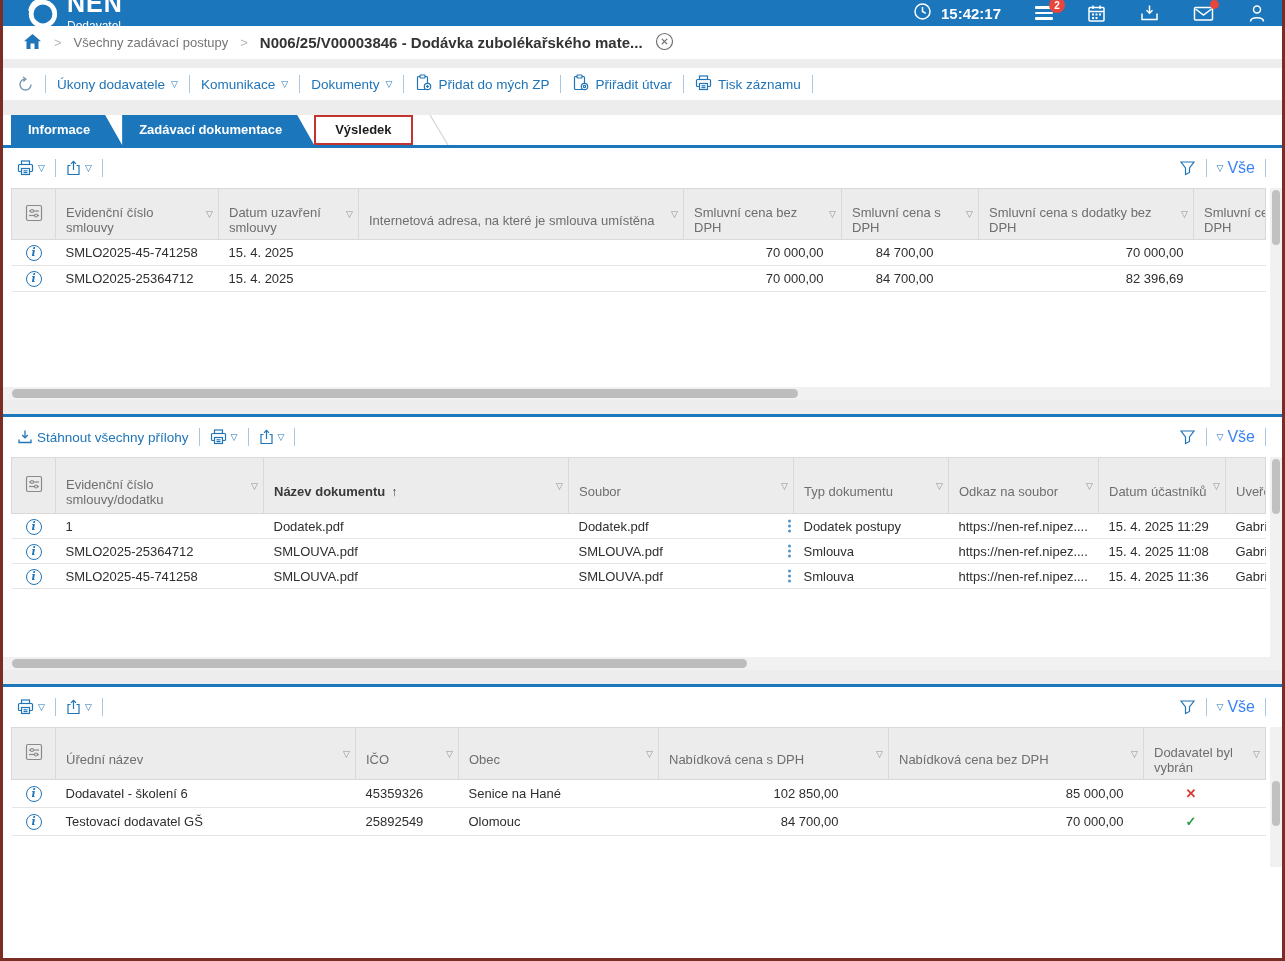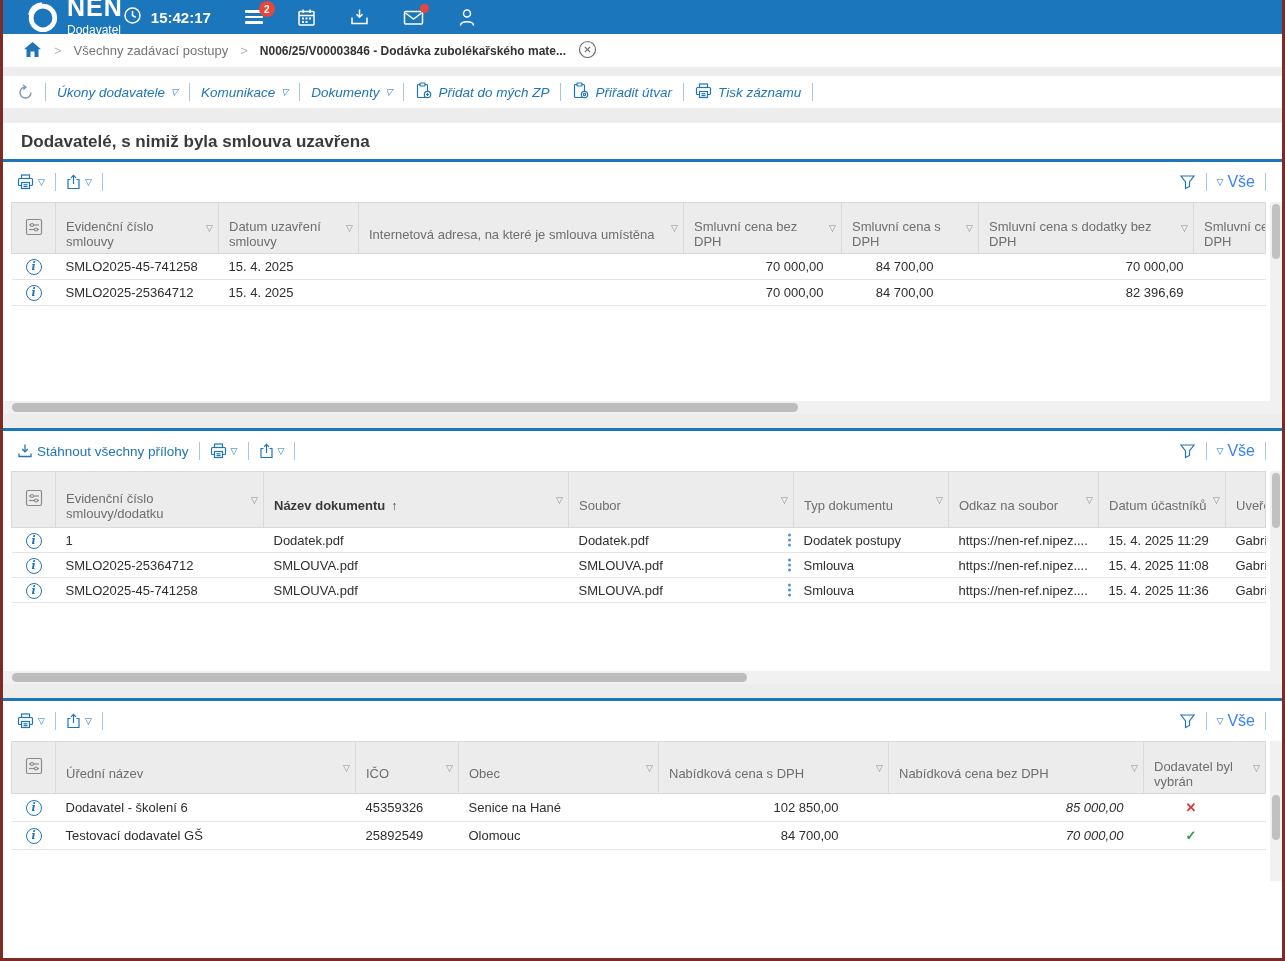--- a/index.html
+++ b/index.html
@@ -1,44 +1,44 @@
 <!DOCTYPE html>
 <html><head>
 <meta charset="utf-8">
 <style>
   * { box-sizing: border-box; }
   body { margin:0; background:#fff; font-family:"Liberation Sans", sans-serif; }
   .frame { position:relative; width:1285px; height:961px; overflow:hidden; background:#fff;
            border-left:3px solid #7b2c24; border-right:3px solid #7b2c24; border-bottom:3px solid #7b2c24; }
 
   
-  .topbar { height:34px; background:#1b76bb; display:flex; align-items:center; padding:0 16px 0 22px; }
+  .topbar { height:26px; background:#1b76bb; display:flex; align-items:center; justify-content:space-between; padding:0 16px 0 22px; }
   .brand { display:flex; align-items:flex-end; gap:8px; color:#fff; cursor:pointer; }
   .brand-name { font-size:25px; font-weight:bold; letter-spacing:1px; line-height:0.9; }
   .brand-sub { font-size:12px; margin-bottom:0px; }
   .top-icons { display:flex; align-items:center; gap:34px; }
   .time { color:#fff; font-size:15px; font-weight:bold; display:flex; gap:9px; align-items:center; }
   .icon-wrap { position:relative; display:flex; align-items:center; cursor:pointer; }
   .hamburger { display:flex; flex-direction:column; gap:3px; }
   .hamburger span { width:18px; height:2.6px; background:#fff; border-radius:1px; }
   .badge { position:absolute; top:-9px; right:-12px; min-width:16px; height:16px; border-radius:8px; background:#e8463c; color:#fff;
            font-size:10px; font-weight:bold; display:flex; align-items:center; justify-content:center; padding:0 3px; }
   .dot-badge { position:absolute; top:-5px; right:-5px; width:9px; height:9px; border-radius:50%; background:#e8463c; }
 
   
   .breadcrumb { height:33px; background:#fff; display:flex; align-items:center; gap:12px; padding-left:20px; font-size:13px; }
   .bc-sep { color:#b8b8b8; font-size:13px; }
   .bc-link { color:#757575; cursor:pointer; }
-  .bc-current { color:#333; font-weight:bold; font-size:12px; }
+  .bc-current { color:#333; font-weight:bold; font-size:15px; }
   .gapband { background:#ededed; }
   .g9{height:9px;} .g15{height:15px;} .g14{height:14px;}
 
   
   .actionbar { height:32px; background:#fff; display:flex; align-items:center; padding-left:14px; gap:11px; font-size:13.5px; }
-  .ab-link { color:#2075b8; display:flex; align-items:center; gap:6px; cursor:pointer; white-space:nowrap;font-style:italic; }
+  .ab-link { color:#2075b8; display:flex; align-items:center; gap:6px; cursor:pointer; white-space:nowrap; }
   .vdiv { width:1px; height:18px; background:#a9c6de; }
   .dd { font-size:9px; color:#2075b8; }
 
   
   .tabstrip { height:30px; background:#fff; display:flex; padding-left:8px; align-items:flex-start; }
   .tab { background:#1b76bb; color:#fff; font-weight:bold; font-size:13px; height:30px; line-height:30px;
          padding:0 32px 0 17px; clip-path:polygon(0 0, calc(100% - 17px) 0, 100% 100%, 0 100%); cursor:pointer; white-space:nowrap; }
   .tab.active { background:#fff; color:#1d1d1d; border:2px solid #c23430; clip-path:none; padding:0 19px; line-height:26px; }
 
   
@@ -56,21 +56,21 @@
   td { border-bottom:1px solid #e5e5e5; padding:3px 10px; color:#2e2e2e; white-space:nowrap; overflow:hidden; position:relative; }
   .t1 th{height:38px;} .t1 td{height:26px;}
   .t2 th{height:56px;} .t2 td{height:25px;}
   .t3 th{height:52px;} .t3 td{height:28px;}
   .iconcol { text-align:center; padding:3px 2px; }
   .sortglyph { position:absolute; right:5px; top:50%; transform:translateY(-50%); font-size:9px; color:#8f8f8f; }
   .sorted-col { color:#3a3a3a; font-weight:bold; }
   .sort-asc { font-size:12px; color:#3a3a3a; margin-left:6px; }
   .clipinner { width:170px; white-space:normal; }
   .num { text-align:right; }
-  .pr18{padding-right:18px;} .pr45{padding-right:45px;} .pr10{padding-right:10px;} .pr50{padding-right:50px;} .pr20{padding-right:20px;font-style:italic;}
+  .pr18{padding-right:18px;} .pr45{padding-right:45px;} .pr10{padding-right:10px;} .pr50{padding-right:50px;} .pr20{padding-right:20px;}
   .flagcell { padding-left:42px; font-weight:bold; font-size:13px; }
   .check { color:#2f9e44; } .cross { color:#d43a34; }
 
   .info-btn { width:16px; height:16px; border:1.5px solid #2075b8; border-radius:50%; color:#2075b8; display:inline-block;
               text-align:center; font:italic bold 11px/13px "DejaVu Serif", serif; cursor:pointer; }
   .kebab { position:absolute; right:3px; top:50%; transform:translateY(-50%); display:flex; flex-direction:column; gap:2px; cursor:pointer; }
   .kebab i { width:3px; height:3px; border-radius:50%; background:#4d94cc; }
 
   
   .grid-area { position:relative; background:#fff; }
@@ -238,23 +238,31 @@
               <line x1="6.5" y1="12.6" x2="10.5" y2="12.6"></line>
             </g>
           </svg></span>
       <span>Tisk záznamu</span>
     </span>
     <span class="vdiv"></span>
   </div>
 
   <div class="gapband g15"></div>
 
+  <div class="tabstrip">
+    <div class="tab">Informace</div>
+    <div class="tab">Zadávací dokumentace</div>
+    <div class="tab active">Výsledek</div>
+    <span><svg width="36" height="30">
+          <polygon points="0,0 17,0 35,30 0,30" fill="#ffffff"></polygon>
+          <line x1="17" y1="0" x2="35" y2="30" stroke="#d4d4d4" stroke-width="1.2"></line>
+        </svg></span>
+  </div>
 
   <div class="section s1">
-    <div class="section-title">Dodavatelé, s nimiž byla smlouva uzavřena</div>
     <div class="rule"></div>
     <div class="grid-toolbar">
       <div class="gt-left">
         <span class="tool">
             <svg width="17" height="16" viewBox="0 0 17 16">
               <g fill="none" stroke="#2075b8" stroke-width="1.2">
                 <rect x="4.5" y="1" width="8" height="3.5"></rect>
                 <rect x="1.5" y="4.5" width="14" height="7" rx="1"></rect>
                 <rect x="4.5" y="8.5" width="8" height="6" fill="#fff"></rect>
                 <line x1="6.5" y1="10.8" x2="10.5" y2="10.8"></line>

